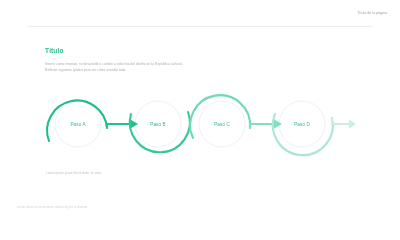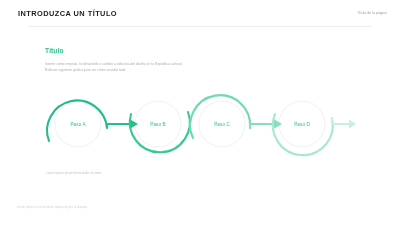--- a/index.html
+++ b/index.html
@@ -110,21 +110,20 @@
     font-size: 2.7px;
     color: #cfcfd4;
     letter-spacing: 0.1px;
     white-space: nowrap;
   }
 </style>
 </head>
 <body>
 
 <div class="header">
-  <div class="header-title">INTRODUZCA UN TÍTULO</div>
   <div class="header-page-label">Título de la página</div>
   <div class="header-rule"></div>
 </div>
 
 <div class="section-title">Título</div>
 
 <div class="section-body">
   <div>Inserte cómo empezó, se desarrolló o cambió a industria del diseño en la República cultural.</div>
   <div>Rellenar siguiente gráfico para ver cómo sucedió todo.</div>
 </div>

